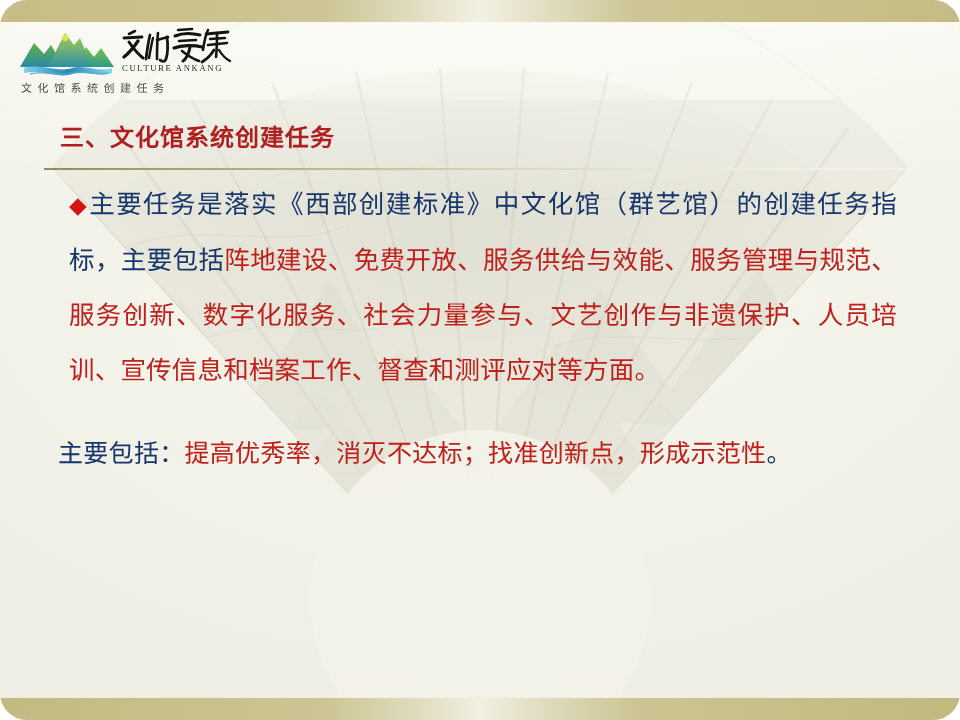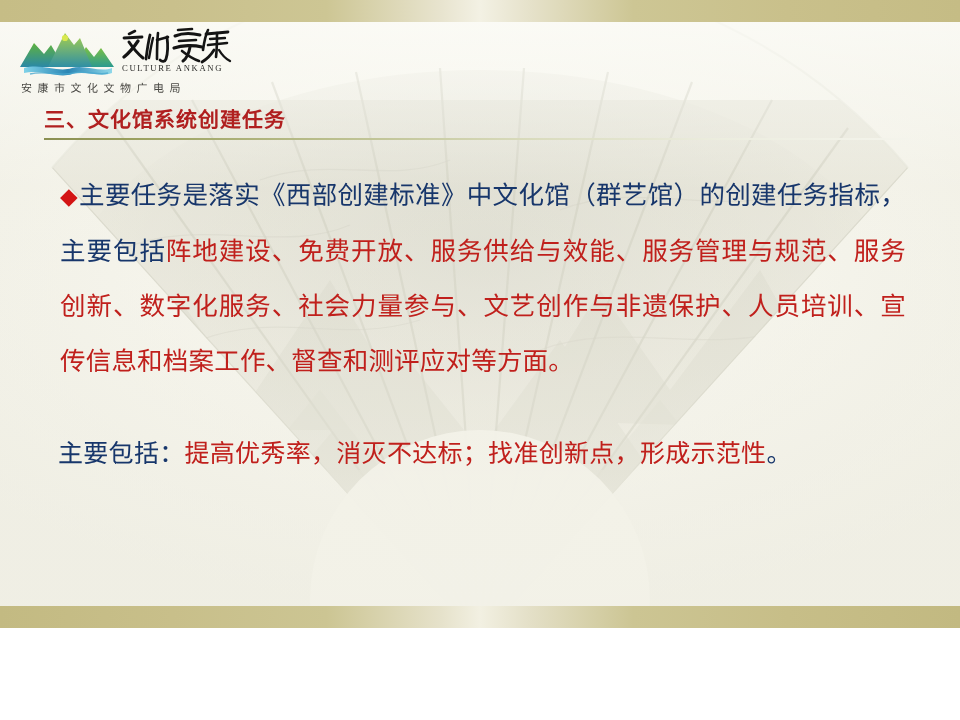--- a/index.html
+++ b/index.html
@@ -3,25 +3,26 @@
 <meta charset="utf-8">
 <style>
   html, body {
     margin: 0;
     padding: 0;
     background: #ffffff;
   }
   #slide {
     position: relative;
     width: 960px;
-    height: 628px;
+    height: 720px;
     overflow: hidden;
     background: #fdba74;
     font-family: "Liberation Sans", "DejaVu Sans", sans-serif;
     user-select: none;
+    border-radius: 27px;
   }
 
   
   .paper-base {
     position: absolute;
     inset: 0;
     background:
       radial-gradient(ellipse 70% 55% at 50% 42%, #fbfaf3 0%, #f4f3ea 55%, #eeede2 100%);
   }
   .paper-base.tint {
@@ -113,22 +114,22 @@
 
   
   .title-block {
     position: absolute;
     left: 44px;
     top: 108px;
     width: 880px;
     z-index: 5;
   }
   .slide-title {
-    margin: 0;
-    font-size: 21px;
+    margin: 16px;
+    font-size: 24px;
     font-weight: bold;
     color: #b01f1f;
     letter-spacing: 1px;
     line-height: 1.18;
     font-family: "DejaVu Sans", "Liberation Sans", sans-serif;
   }
   .title-rule {
     margin-top: 5px;
     height: 2px;
     width: 866px;
@@ -139,21 +140,21 @@
 
   
   .body-block {
     position: absolute;
     left: 52px;
     top: 160px;
     width: 862px;
     z-index: 5;
   }
   .para {
-    margin: 8px;
+    margin: 17px;
     font-size: 25.5px;
     line-height: 55px;
     color: #17366b;
     text-align: justify;
     text-justify: inter-ideograph;
     letter-spacing: 0.2px;
     font-family: "DejaVu Sans", "Liberation Sans", sans-serif;
   }
   .bullet-diamond {
     color: #d31414;
@@ -326,21 +327,21 @@
           <path d="M84,7 L106,5" stroke-width="2.8"></path>
           <path d="M88,12 L103,11" stroke-width="2.3"></path>
           <path d="M86,18 L105,16" stroke-width="2.6"></path>
           <path d="M95,6 C95,14 95,22 94,30" stroke-width="2.6"></path>
           <path d="M92,23 C89,28 85,32 80,35" stroke-width="2.8"></path>
           <path d="M97,23 C100,28 104,32 108,34" stroke-width="2.4"></path>
         </g>
       </svg>
     </div>
     <div class="logo-latin">CULTURE  ANKANG</div>
-    <div class="logo-cn">安康市文化文物广电局</div>
+    <div class="logo-cn">文化馆系统创建任务</div>
   </div>
 
   <div class="title-block">
     <h1 class="slide-title">三、文化馆系统创建任务</h1>
     <div class="title-rule"></div>
   </div>
 
   <div class="body-block">
     <p class="para">
       <span class="bullet-diamond">◆</span><span class="navy">主要任务是落实《西部创建标准》中文化馆（群艺馆）的创建任务指标，主要包括</span><span class="hl-red">阵地建设、免费开放、服务供给与效能、服务管理与规范、服务创新、数字化服务、社会力量参与、文艺创作与非遗保护、人员培训、宣传信息和档案工作、督查和测评应对</span><span class="hl-red">等方面。</span>

